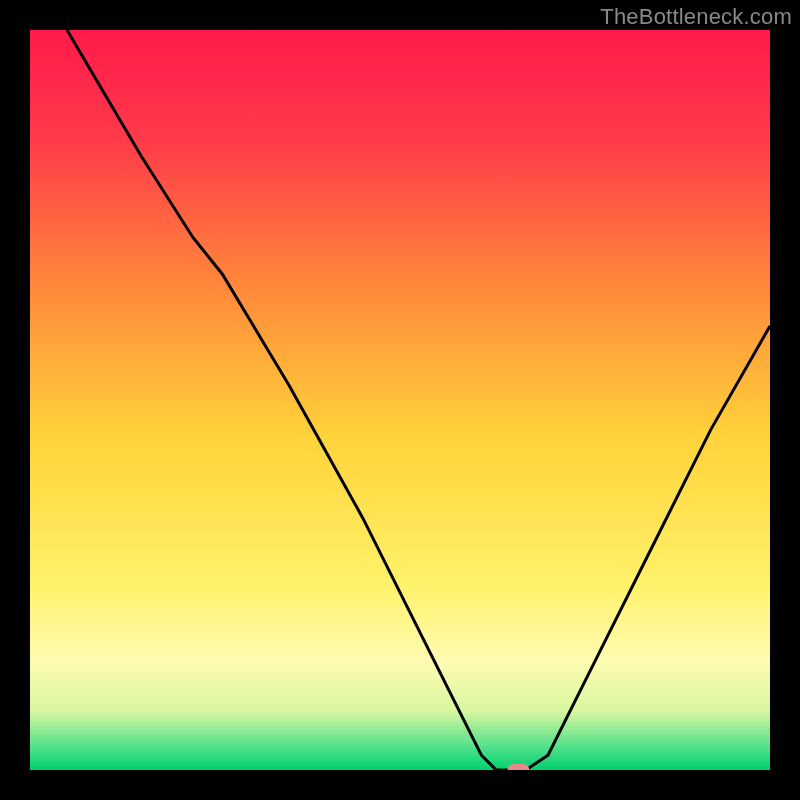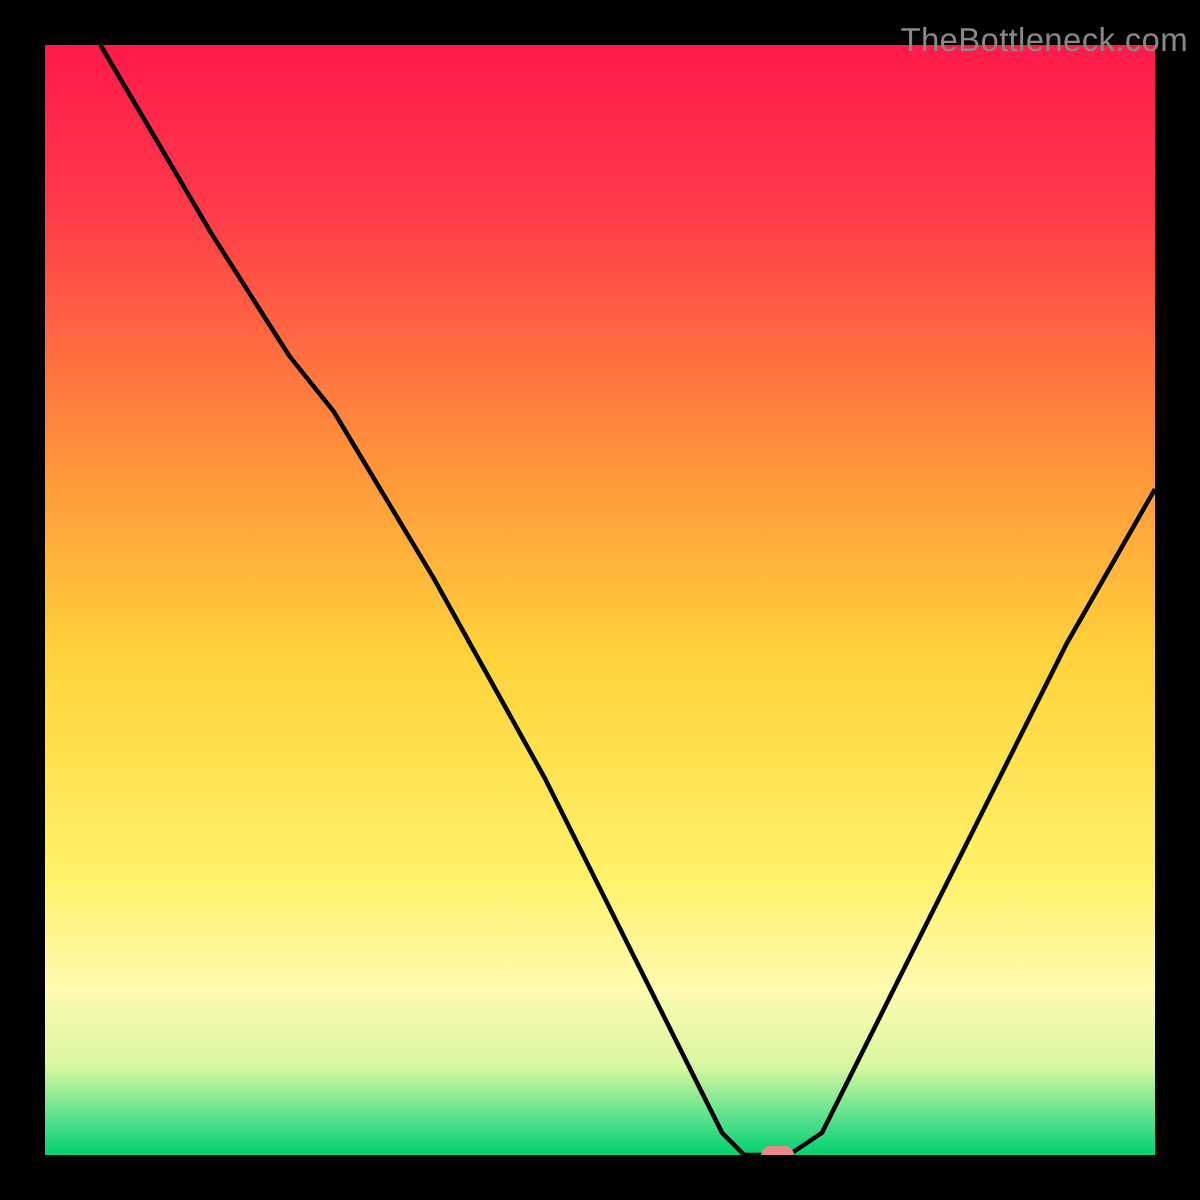--- a/index.html
+++ b/index.html
@@ -13,21 +13,20 @@
   }
   .watermark {
     position: absolute;
     top: 4px;
     right: 8px;
     color: #888;
     font-size: 22px;
     font-weight: 500;
     letter-spacing: 0.2px;
     z-index: 10;
-    margin-top: 10px;
   }
   .chart-frame {
     position: absolute;
     left: 30px;
     top: 30px;
     width: 740px;
     height: 740px;
     background: #000;
   }
   svg.plot {

